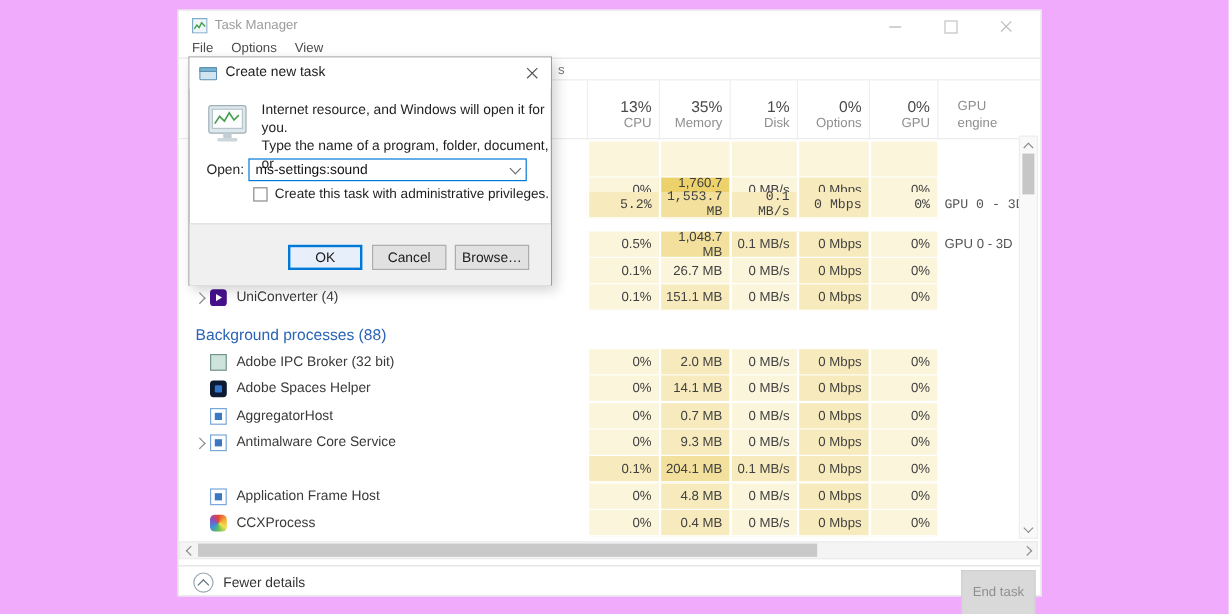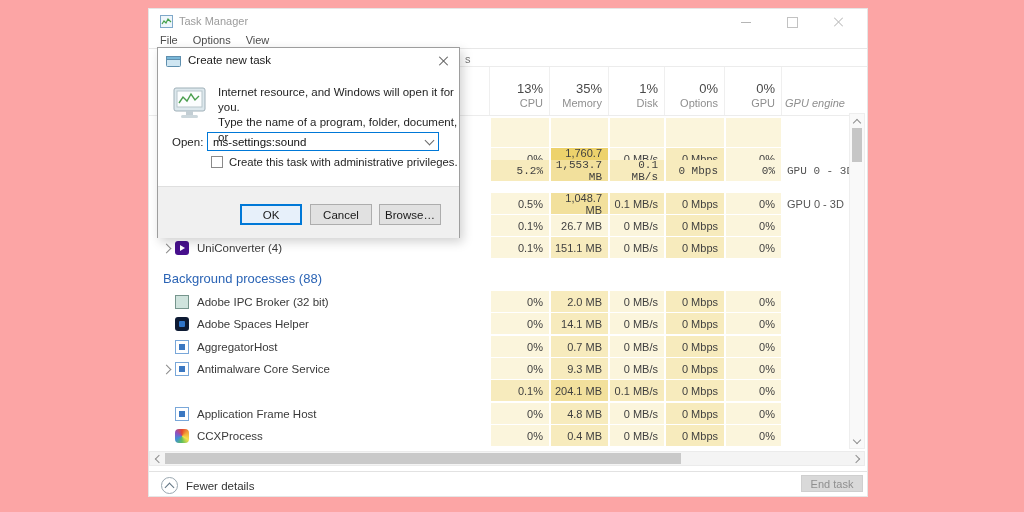--- a/index.html
+++ b/index.html
@@ -1,16 +1,16 @@
 <!DOCTYPE html>
 <html><head>
 <meta charset="utf-8">
 <style>
   html,body{margin:0;padding:0;background:#fff;}
-  #page{position:relative;width:1024px;height:512px;background:#fca5a5;overflow:hidden;
+  #page{position:relative;width:1024px;height:512px;background:#f0abfc;overflow:hidden;
         font-family:"Liberation Sans",sans-serif;-webkit-font-smoothing:antialiased;}
 
   
   #tm-window{position:absolute;left:148px;top:8px;width:720px;height:489px;
              background:#fff;border:1px solid #e6e6e6;box-sizing:border-box;}
   .titlebar{position:absolute;left:0;top:0;width:100%;height:26px;}
   .tm-app-icon{position:absolute;left:11px;top:6px;width:13px;height:13px;}
   .tm-title{position:absolute;left:30px;top:6px;font-size:11px;color:#9c9c9c;}
   .win-controls{position:absolute;right:6px;top:2px;display:flex;}
   .win-btn{width:46px;height:22px;display:flex;align-items:center;justify-content:center;}
@@ -25,21 +25,21 @@
   .menu-sep{position:absolute;left:0;top:39px;width:100%;height:1px;background:#e7e7e7;}
   .tab-fragment{position:absolute;left:316px;top:44px;font-size:11px;color:#777;}
   .tabs-sep{position:absolute;left:300px;top:57px;width:418px;height:1px;background:#ececec;}
 
   
   #col-headers{position:absolute;left:0;top:58px;width:702px;height:48px;border-bottom:1px solid #ececec;}
   .hcell{position:absolute;top:0;height:48px;box-sizing:border-box;border-left:1px solid #efefef;
          display:flex;flex-direction:column;justify-content:flex-end;align-items:flex-end;padding:4px 6px 5px 0;}
   .hcell .pct{font-size:13px;color:#4a4a4a;line-height:15px;}
   .hcell .cname{font-size:11px;color:#8f8f8f;line-height:14px;}
-  .hcell.engine{align-items:flex-start;padding-left:3px;font-style:italic;}
+  .hcell.engine{align-items:flex-start;padding-left:16px;}
 
   
   .trow{position:absolute;left:0;width:702px;height:22px;}
   .vcell{position:absolute;top:0;height:100%;box-sizing:border-box;border-left:2px solid #fff;border-bottom:1px solid #fff;
          font-size:11px;color:#3f3f3f;text-align:right;padding-right:6px;display:flex;align-items:center;justify-content:flex-end;}
   .ecell{position:absolute;left:634px;top:0;width:68px;height:100%;font-size:11px;color:#555;
          display:flex;align-items:center;padding-left:4px;} .h1{background:#fbf5dc;} .h2{background:#f7ebbd;}
   .h3{background:#f2e09c;} .h4{background:#edd26c;}
   .namecell{position:absolute;left:0;top:0;width:336px;height:100%;display:flex;align-items:center;}
   .chev{width:6px;height:6px;border-right:1px solid #8a8a8a;border-bottom:1px solid #8a8a8a;display:inline-block;}
@@ -69,21 +69,21 @@
   .hscroll .arrow.left{left:0;} .hscroll .arrow.right{right:0;}
   .hthumb{position:absolute;left:15px;top:1px;width:516px;height:11px;background:#c9c9c9;}
   .sb-chev{width:5px;height:5px;border-right:1px solid #8f8f8f;border-bottom:1px solid #8f8f8f;}
 
   
   .status-sep{position:absolute;left:0;top:462px;width:100%;height:1px;background:#e2e2e2;}
   .fewer-details{position:absolute;left:12px;top:468px;display:flex;align-items:center;gap:8px;}
   .circle-chev{width:15px;height:15px;border:1px solid #9aa7b0;border-radius:50%;display:flex;align-items:center;justify-content:center;}
   .circle-chev .chev{margin-top:3px;border-color:#5f7382;}
   .fewer-label{font-size:11.5px;color:#333;}
-  .end-task-btn{position:absolute;left:652px;top:466px;width:62px;height:17px;background:#d9d9d9;border:1px solid #cfcfcf;
+  .end-task-btn{position:absolute;left:652px;top:466px;width:62px;height:38px;background:#d9d9d9;border:1px solid #cfcfcf;
      box-sizing:border-box;font-size:11px;color:#8f8f8f;display:flex;align-items:center;justify-content:center;}
 
   
   #dialog{position:absolute;left:157px;top:47px;width:303px;height:191px;background:#fff;
           border:1px solid #9e9e9e;box-shadow:3px 4px 10px rgba(0,0,0,0.18);box-sizing:border-box;z-index:20;}
   .dlg-titlebar{position:absolute;left:0;top:0;width:100%;height:26px;background:#fff;}
   .dlg-icon{position:absolute;left:8px;top:6px;width:15px;height:13px;}
   .dlg-title{position:absolute;left:30px;top:6px;font-size:11.5px;color:#1a1a1a;}
   .dlg-close{position:absolute;right:10px;top:7px;width:12px;height:12px;display:flex;align-items:center;justify-content:center;}
   .dlg-close .x-icon::before,.dlg-close .x-icon::after{background:#555;}

